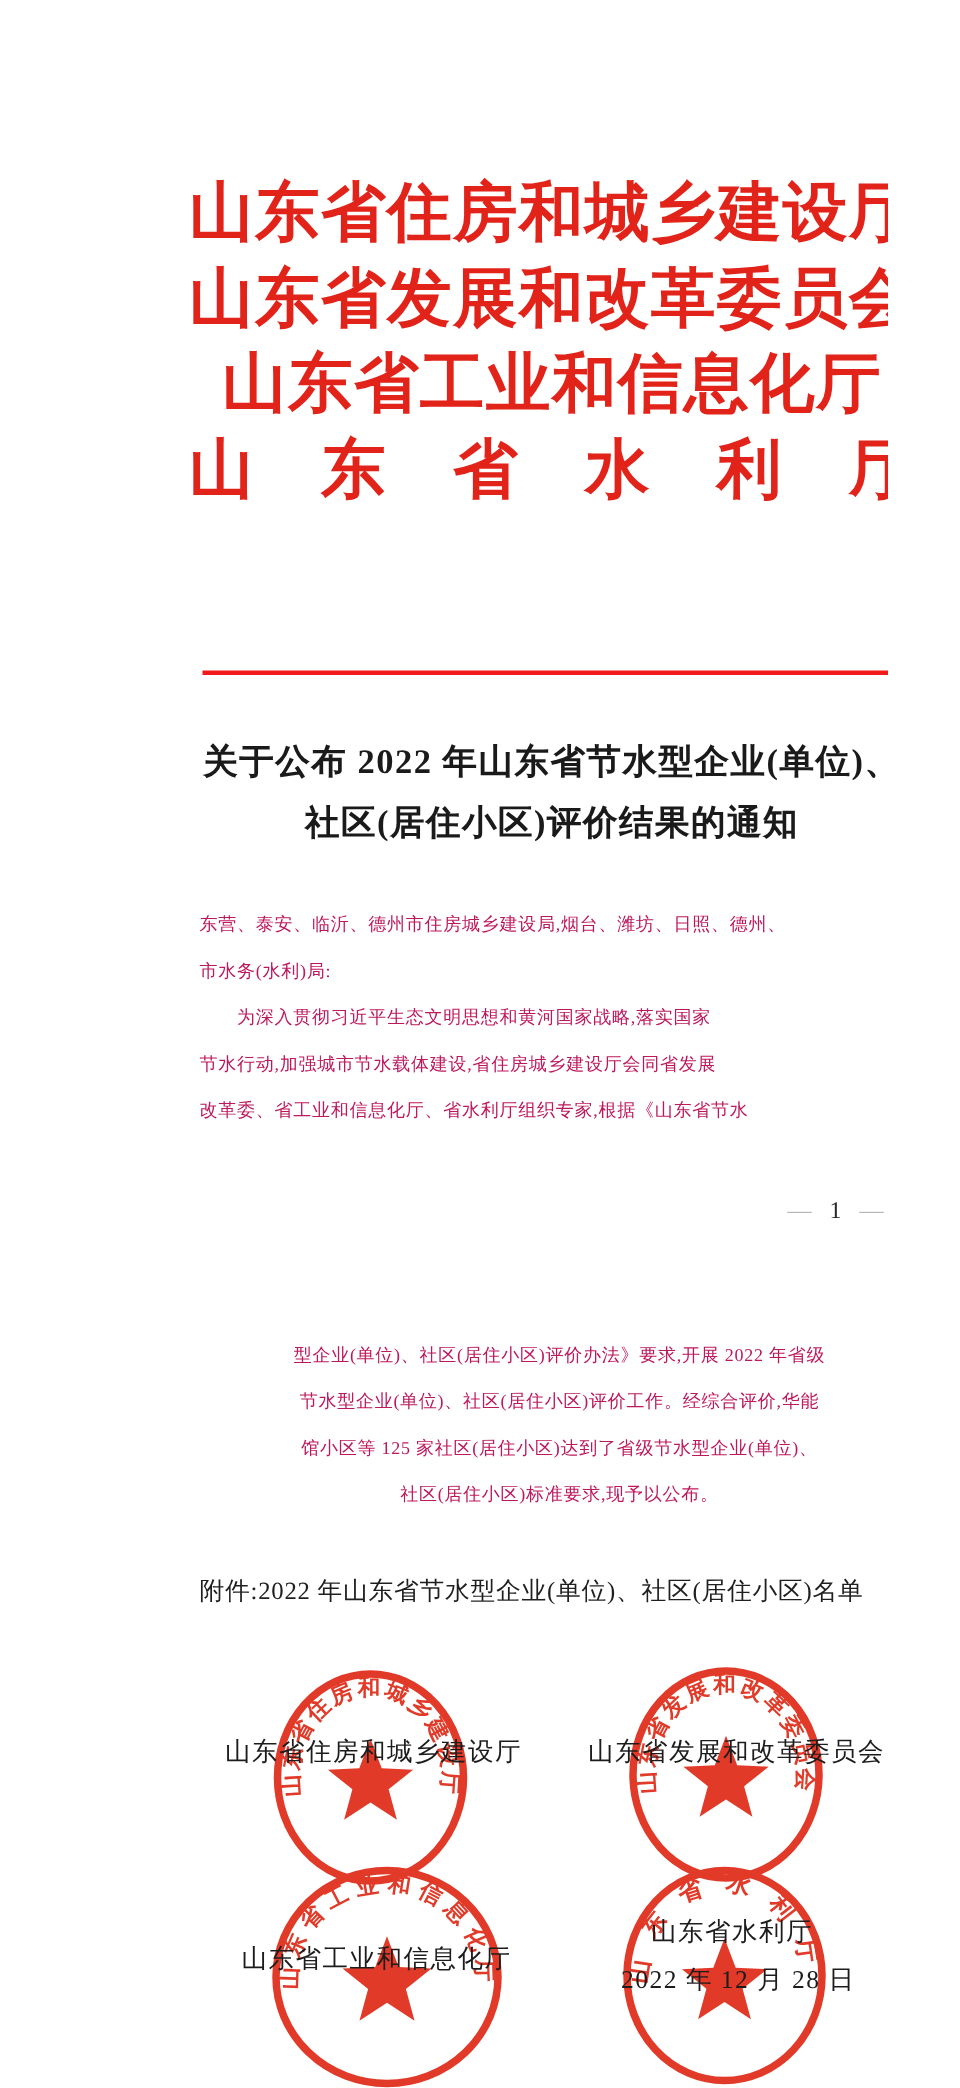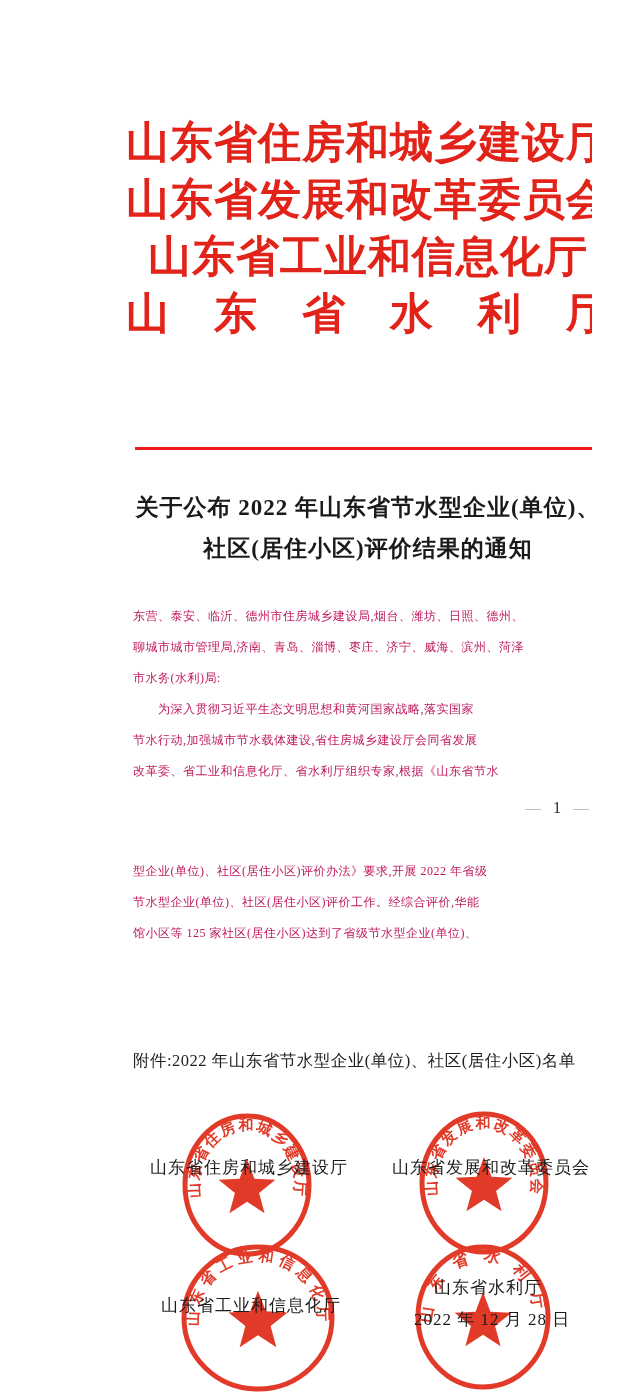--- a/index.html
+++ b/index.html
@@ -70,21 +70,21 @@
     font-size: 12px;
     color: #be185d;
     letter-spacing: 0.5px;
   }
   .body-block .tline {
     height: 31px;
     line-height: 31px;
     white-space: nowrap;
   }
   #body-page1 { top: 601px; }
-  #body-page2 { top: 856px; }
+  #body-page2 { top: 888px; text-align: center; }
   .attachment-line {
     position: absolute;
     top: 1046px;
     left: 85px;
     width: 500px;
     font-size: 16.5px;
     color: #1f1f1f;
     letter-spacing: 0.5px;
     line-height: 30px;
     white-space: nowrap;
@@ -136,37 +136,37 @@
 
   <div class="red-rule"></div>
 
   <div class="notice-title">
     <div>关于公布 2022 年山东省节水型企业(单位)、</div>
     <div>社区(居住小区)评价结果的通知</div>
   </div>
 
   <div class="body-block" id="body-page1">
     <div class="tline">东营、泰安、临沂、德州市住房城乡建设局,烟台、潍坊、日照、德州、</div>
-    <div class="tline">聊城市城市管理局,济南、青岛、淄博、枣庄、济宁、威海、滨州、菏泽</div>
     <div class="tline">市水务(水利)局:</div>
     <div class="tline">　　为深入贯彻习近平生态文明思想和黄河国家战略,落实国家</div>
     <div class="tline">节水行动,加强城市节水载体建设,省住房城乡建设厅会同省发展</div>
     <div class="tline">改革委、省工业和信息化厅、省水利厅组织专家,根据《山东省节水</div>
   </div>
 
   <div class="page-footer">
     <span class="dash">—</span>
     <span>1</span>
     <span class="dash">—</span>
   </div>
 
   <div class="body-block" id="body-page2">
     <div class="tline">型企业(单位)、社区(居住小区)评价办法》要求,开展 2022 年省级</div>
     <div class="tline">节水型企业(单位)、社区(居住小区)评价工作。经综合评价,华能</div>
     <div class="tline">馆小区等 125 家社区(居住小区)达到了省级节水型企业(单位)、</div>
+    <div class="tline">社区(居住小区)标准要求,现予以公布。</div>
   </div>
 
   <div class="attachment-line">附件:2022 年山东省节水型企业(单位)、社区(居住小区)名单</div>
 
   <svg class="seal-svg" id="seal-svg-1" style="left:117px; top:1101px;" width="164" height="176" viewBox="0 0 164 176">
     <ellipse cx="82" cy="84" rx="62" ry="69" fill="none" stroke="#e23a28" stroke-width="5"></ellipse>
     <polygon fill="#e23a28" points="0,-26 6.5,-8.9 24.7,-8 10.5,3.4 15.3,21 0,11 -15.3,21 -10.5,3.4 -24.7,-8 -6.5,-8.9" transform="translate(82,88) scale(1.15)"></polygon>
     <path id="sealArc1" d="M42.7,115.5 A48,55 0 1 1 121.3,115.5" fill="none"></path>
     <text class="seal-ring-text"><textPath href="#sealArc1" startOffset="50%" text-anchor="middle">山东省住房和城乡建设厅</textPath></text>
   </svg>

